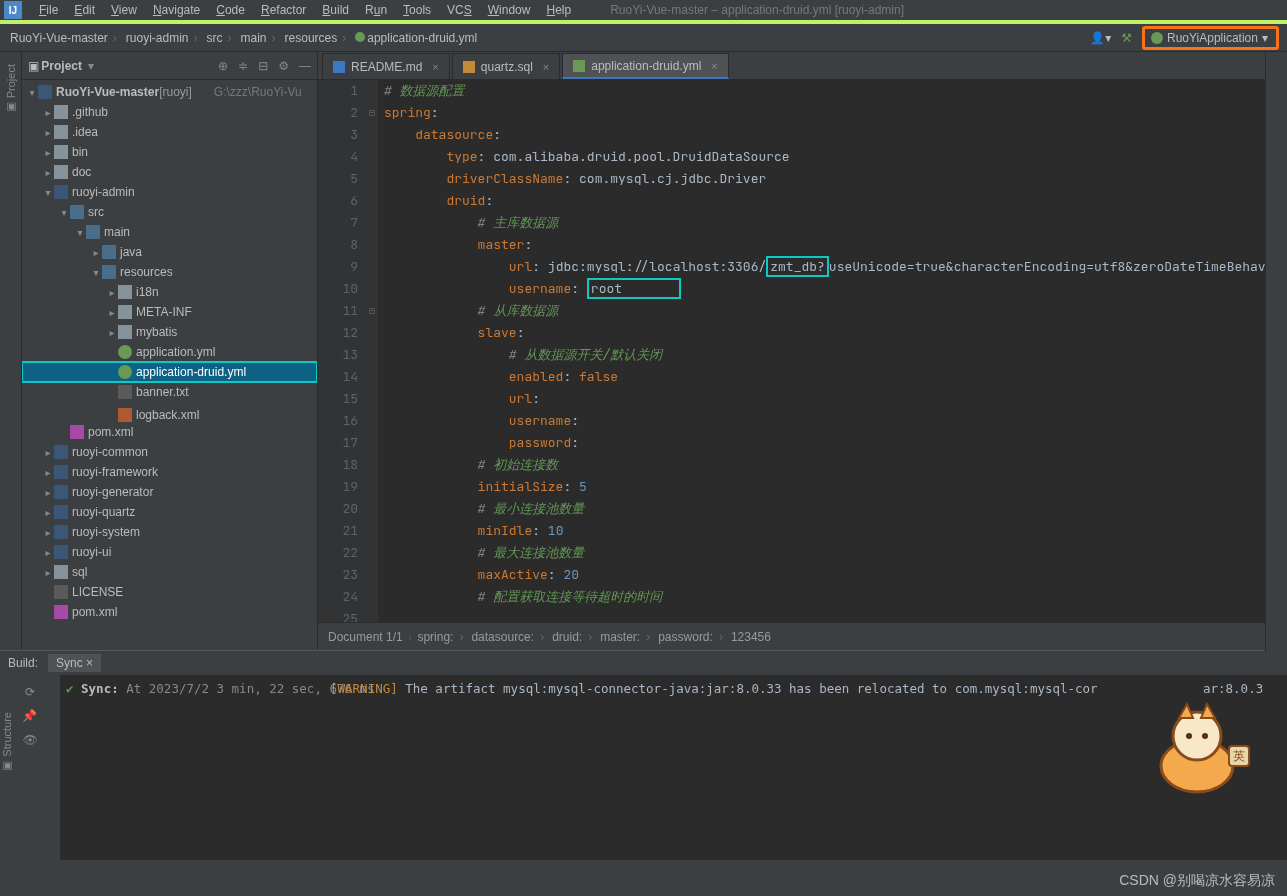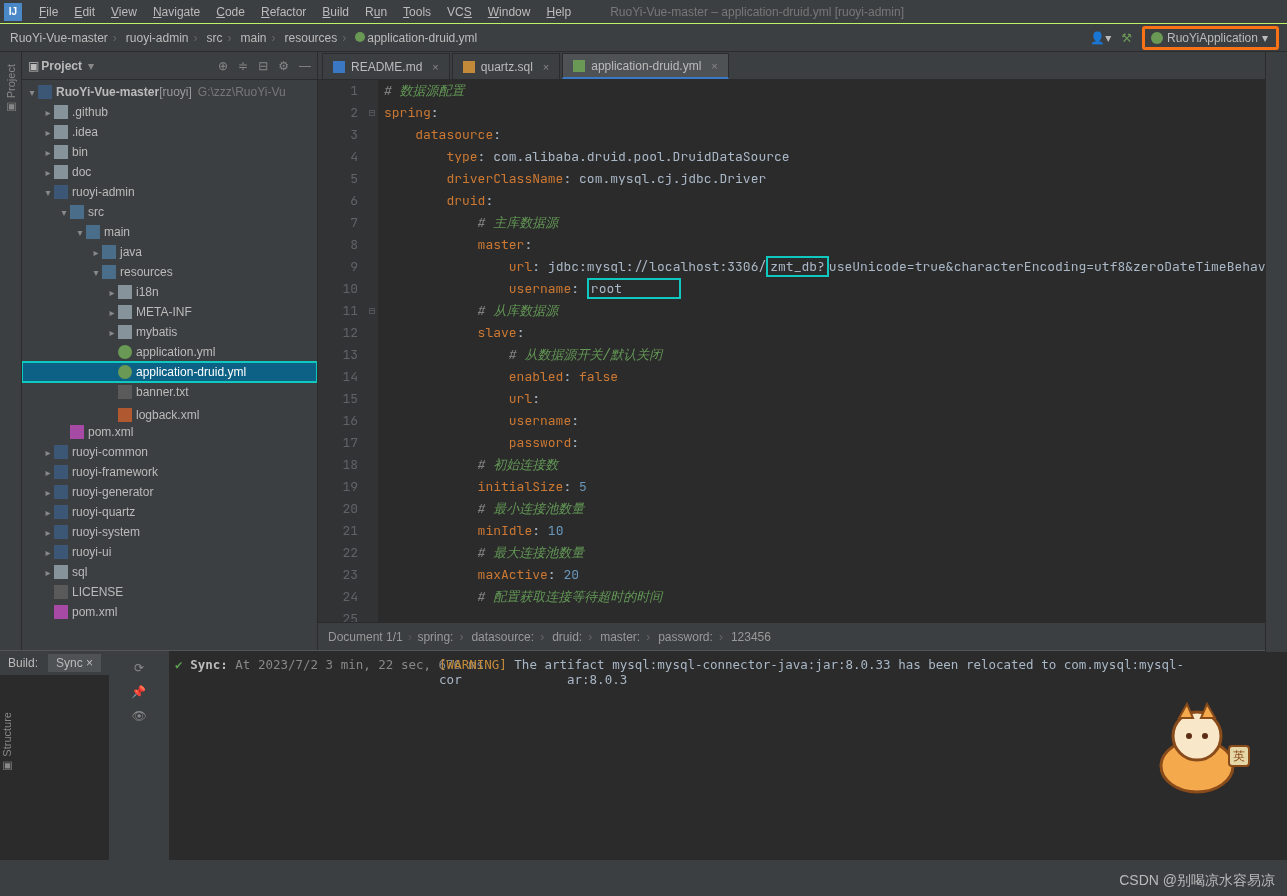--- a/index.html
+++ b/index.html
@@ -6,21 +6,21 @@
 body {
   font-family: "Segoe UI", Arial, sans-serif;
   font-size: 12px;
   background: #3c3f41;
   color: #bbbbbb;
   width:1287px; height:896px;
   overflow:hidden;
   position:relative;
 }
 
-.menubar { display:flex; align-items:center; height:24px; background:#3c3f41; padding:0 4px; gap:2px; border-bottom:1px solid #bef264;}
+.menubar { display:flex; align-items:center; height:24px; background:#3c3f41; padding:0 4px; gap:2px; border-bottom:4px solid #bef264;}
 .menubar .logo { width:18px; height:18px; background:#4a88c7; margin-right:8px; display:flex;align-items:center;justify-content:center;font-size:10px;color:#fff;font-weight:bold;}
 .menubar .mi { padding:2px 7px; cursor:default;}
 .menubar .mi u { text-decoration:underline; }
 .menubar .title-right { margin-left:30px; color:#777;}
 .breadcrumbs { display:flex; align-items:center; height:28px; background:#3c3f41; padding:0 8px; border-bottom:1px solid #2b2b2b;}
 .breadcrumbs .bc { padding:0 2px; color:#bbb;}
 .bc-sep::after { content:"›"; color:#666; padding:0 5px;}
 .bc .icon-sm { width:10px;height:10px;display:inline-block;background:#6a9955;margin-right:2px;border-radius:50%;}
 .breadcrumbs .right-tools { margin-left:auto; display:flex; align-items:center; gap:10px;}
 .run-cfg { border:3px solid #f97316; border-radius:3px; padding:2px 8px 2px 6px; display:flex; align-items:center; gap:4px;}
@@ -38,21 +38,21 @@
 .tree .ic { width:14px; height:14px; margin-right:4px; display:inline-flex;align-items:center;justify-content:center; font-size:10px; background:#6e6e6e; color:#ccc;}
 .ic.folder{background:#87939a;}
 .ic.folder-src{background:#4a6e8a;}
 .ic.mod{background:#3b5775;}
 .ic.file{background:#6a9955;color:#fff;border-radius:50%;}
 .ic.txt{background:#5a5a5a;}
 .ic.xml{background:#b05830;}
 .ic.maven{background:#a64aa6; font-style:italic;}
 .tree .row.sel { background:#0d6185; color:#fff;}
 .tree .row.selbox { outline:2px solid #0fc8c0; outline-offset:-1px;}
-.tree .lbl-extra{color:#777; margin-left:6px;}
+.tree .lbl-extra{color:#777; margin-left:22px;}
 .editor-col { flex:1; display:flex; flex-direction:column; background:#2b2b2b; min-width:0;}
 .tabsbar { height:28px; background:#3c3f41; display:flex; align-items:flex-end; border-bottom:1px solid #2b2b2b; padding-left:4px;}
 .tab { height:26px; padding:0 10px; display:flex; align-items:center; gap:6px; background:#3c3f41; border:1px solid #2b2b2b; border-bottom:none; margin-right:2px; color:#bbb;}
 .tab.active { background:#4e5254; border-bottom:2px solid #3a78c3;}
 .tab .tic { width:12px;height:12px;background:#6a9955;}
 .tab .tic.md{background:#3a78c3;}
 .tab .tic.sql{background:#c38a3a;}
 .tab .close{color:#888; font-size:11px; margin-left:4px;}
 .editor-body { flex:1; display:flex; font-family:"JetBrains Mono","Consolas",monospace; font-size:13px; overflow:hidden; line-height:22px;}
 .gutter{ width:48px; background:#313335; color:#606366; text-align:right; padding:0 8px 0 0;}
@@ -62,21 +62,21 @@
 .code .cmt{color:#808080; font-style:italic;}
 .code .cmt-cn{color:#629755; font-style:italic;}
 .code .key{color:#cc7832;}
 .code .val{color:#a9b7c6;}
 .code .num{color:#6897bb;}
 .code .lit{color:#cc7832;}
 .code .hl{background:#323232;display:block;}
 .box-cyan{border:2px solid #0fc8c0; padding:0 2px;}
 .statusbar { height:28px; background:#3c3f41; display:flex; align-items:center; padding:0 10px; color:#999; border-top:1px solid #2b2b2b; gap:2px;}
 .statusbar .bc-s::after{content:"›"; padding:0 6px; color:#666;}
-.bottom-panel{ height:210px; background:#2b2b2b; display:flex; flex-direction:row; border-top:1px solid #555;}
+.bottom-panel{ height:210px; background:#2b2b2b; display:flex; flex-direction:column; border-top:1px solid #555;}
 .bp-head{ height:24px; display:flex; align-items:center; padding:0 8px; background:#3c3f41; gap:10px;}
 .bp-head .tab-b{ padding:2px 8px; background:#4e5254;}
 .bp-body{ flex:1; display:flex;}
 .bp-left{ width:60px; background:#3c3f41; display:flex; flex-direction:column; align-items:center; gap:10px; padding-top:10px; color:#888;}
 .bp-main{ flex:1; padding:6px; color:#a9b7c6; font-family:"Consolas",monospace; font-size:12.5px; position:relative;}
 .sync-line{ color:#888;}
 .sync-line b{color:#bbb;}
 .check{color:#5b9e4d;}
 .warn-txt .wtag{color:#c38a3a;}
 .right-strip{position:absolute; right:0; top:52px; bottom:244px; width:22px; background:#3c3f41; border-left:1px solid #2b2b2b;}

